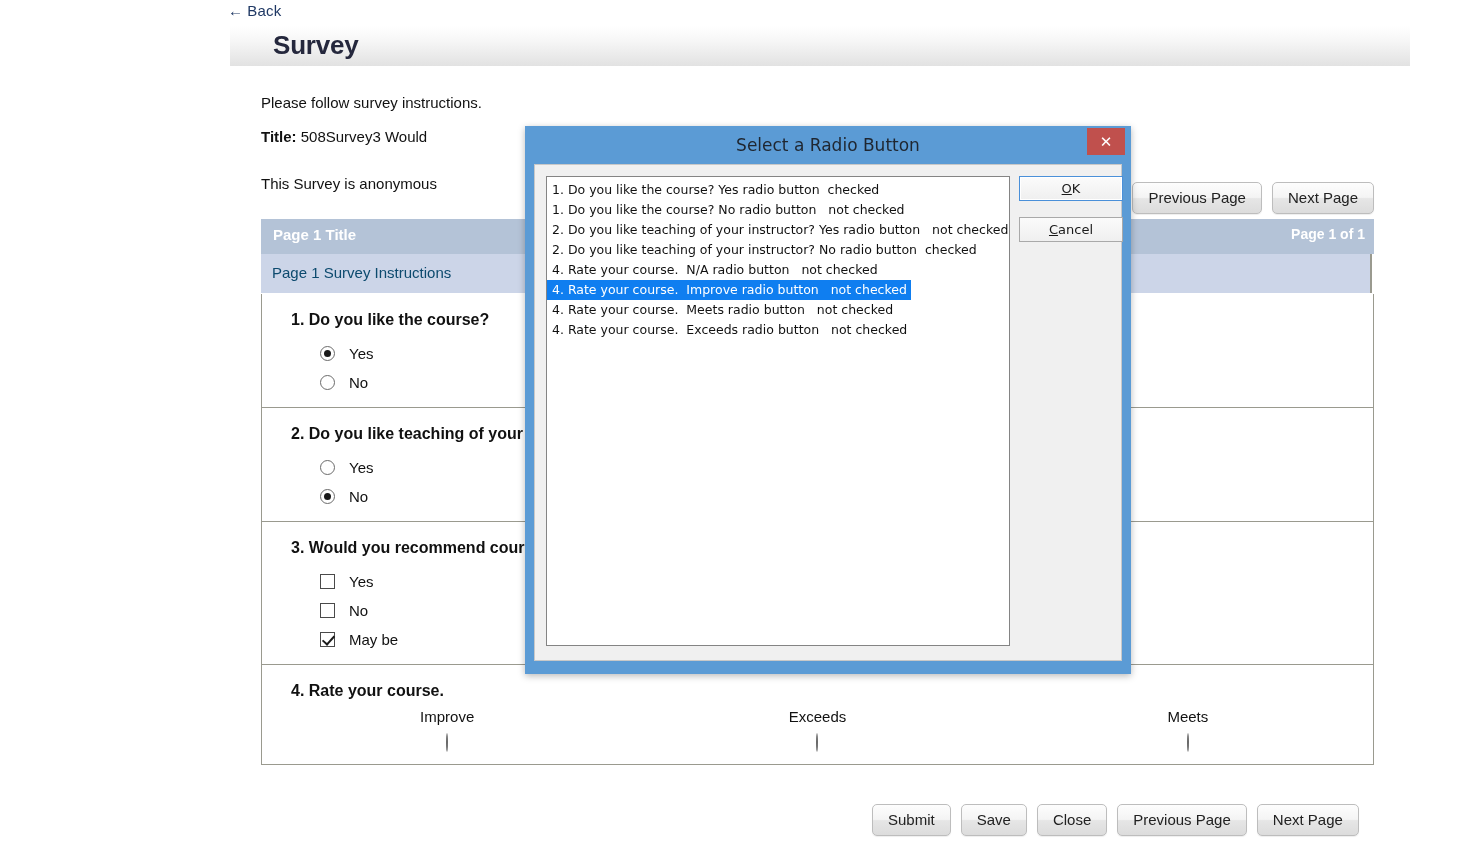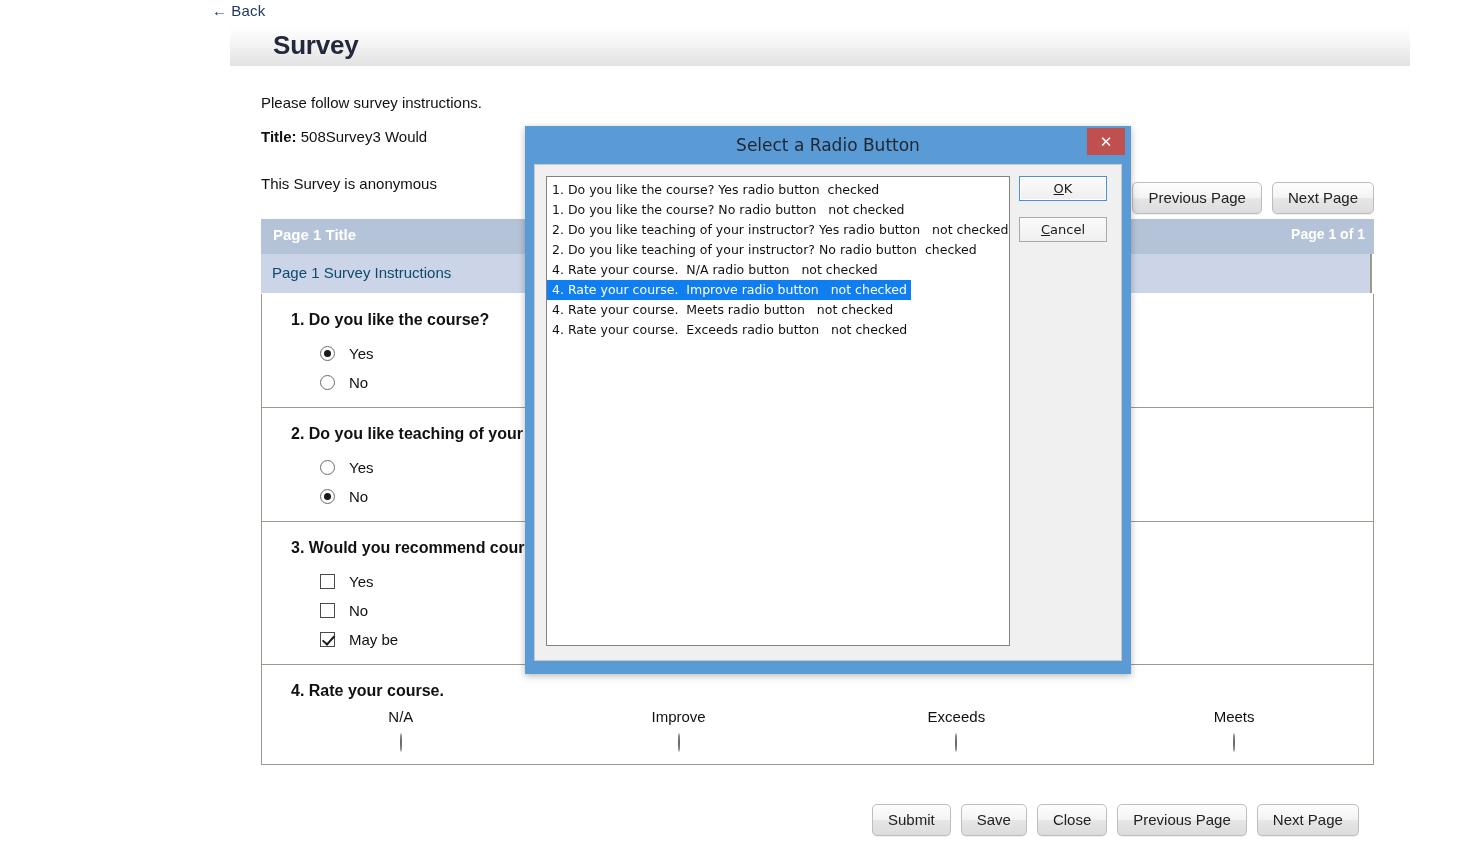--- a/index.html
+++ b/index.html
@@ -13,21 +13,21 @@
     height: 868px;
     position: relative;
     overflow: hidden;
     font-family: "Liberation Sans", sans-serif;
     color: #000000;
   }
 
   
   .back-link {
     position: absolute;
-    left: 212px;
+    left: 228px;
     top: 2px;
     font-size: 15px;
     color: #1f3864;
     text-decoration: none;
     letter-spacing: 0.2px;
   }
   .back-link .arrow { margin-right: 4px; }
 
   
   .survey-header {
@@ -305,21 +305,21 @@
     padding-right: 4px;
   }
   .dlg-buttons {
     position: absolute;
     right: 14px;
     top: 11px;
     width: 88px;
   }
   .dlg-btn {
     display: block;
-    width: 88px;
+    width: 104px;
     height: 25px;
     margin-bottom: 16px;
     background: linear-gradient(to bottom, #fbfbfb 0%, #efefef 100%);
     border: 1px solid #a9a9a9;
     font-family: "DejaVu Sans", sans-serif;
     font-size: 13px;
     color: #1a1a1a;
     cursor: pointer;
     line-height: 23px;
     text-align: center;
@@ -407,24 +407,20 @@
         <span class="checkbox checked"></span>
         <span class="lbl">May be</span>
       </div>
     </div>
   </div>
 
   <div class="q-block" style="height:99px;">
     <div class="q-text">4. Rate your course.</div>
     <div class="rate-grid">
       <div class="rate-cell">
-        <span class="rate-label">N/A</span>
-        <span class="radio"></span>
-      </div>
-      <div class="rate-cell">
         <span class="rate-label">Improve</span>
         <span class="radio"></span>
       </div>
       <div class="rate-cell">
         <span class="rate-label">Exceeds</span>
         <span class="radio"></span>
       </div>
       <div class="rate-cell">
         <span class="rate-label">Meets</span>
         <span class="radio"></span>

